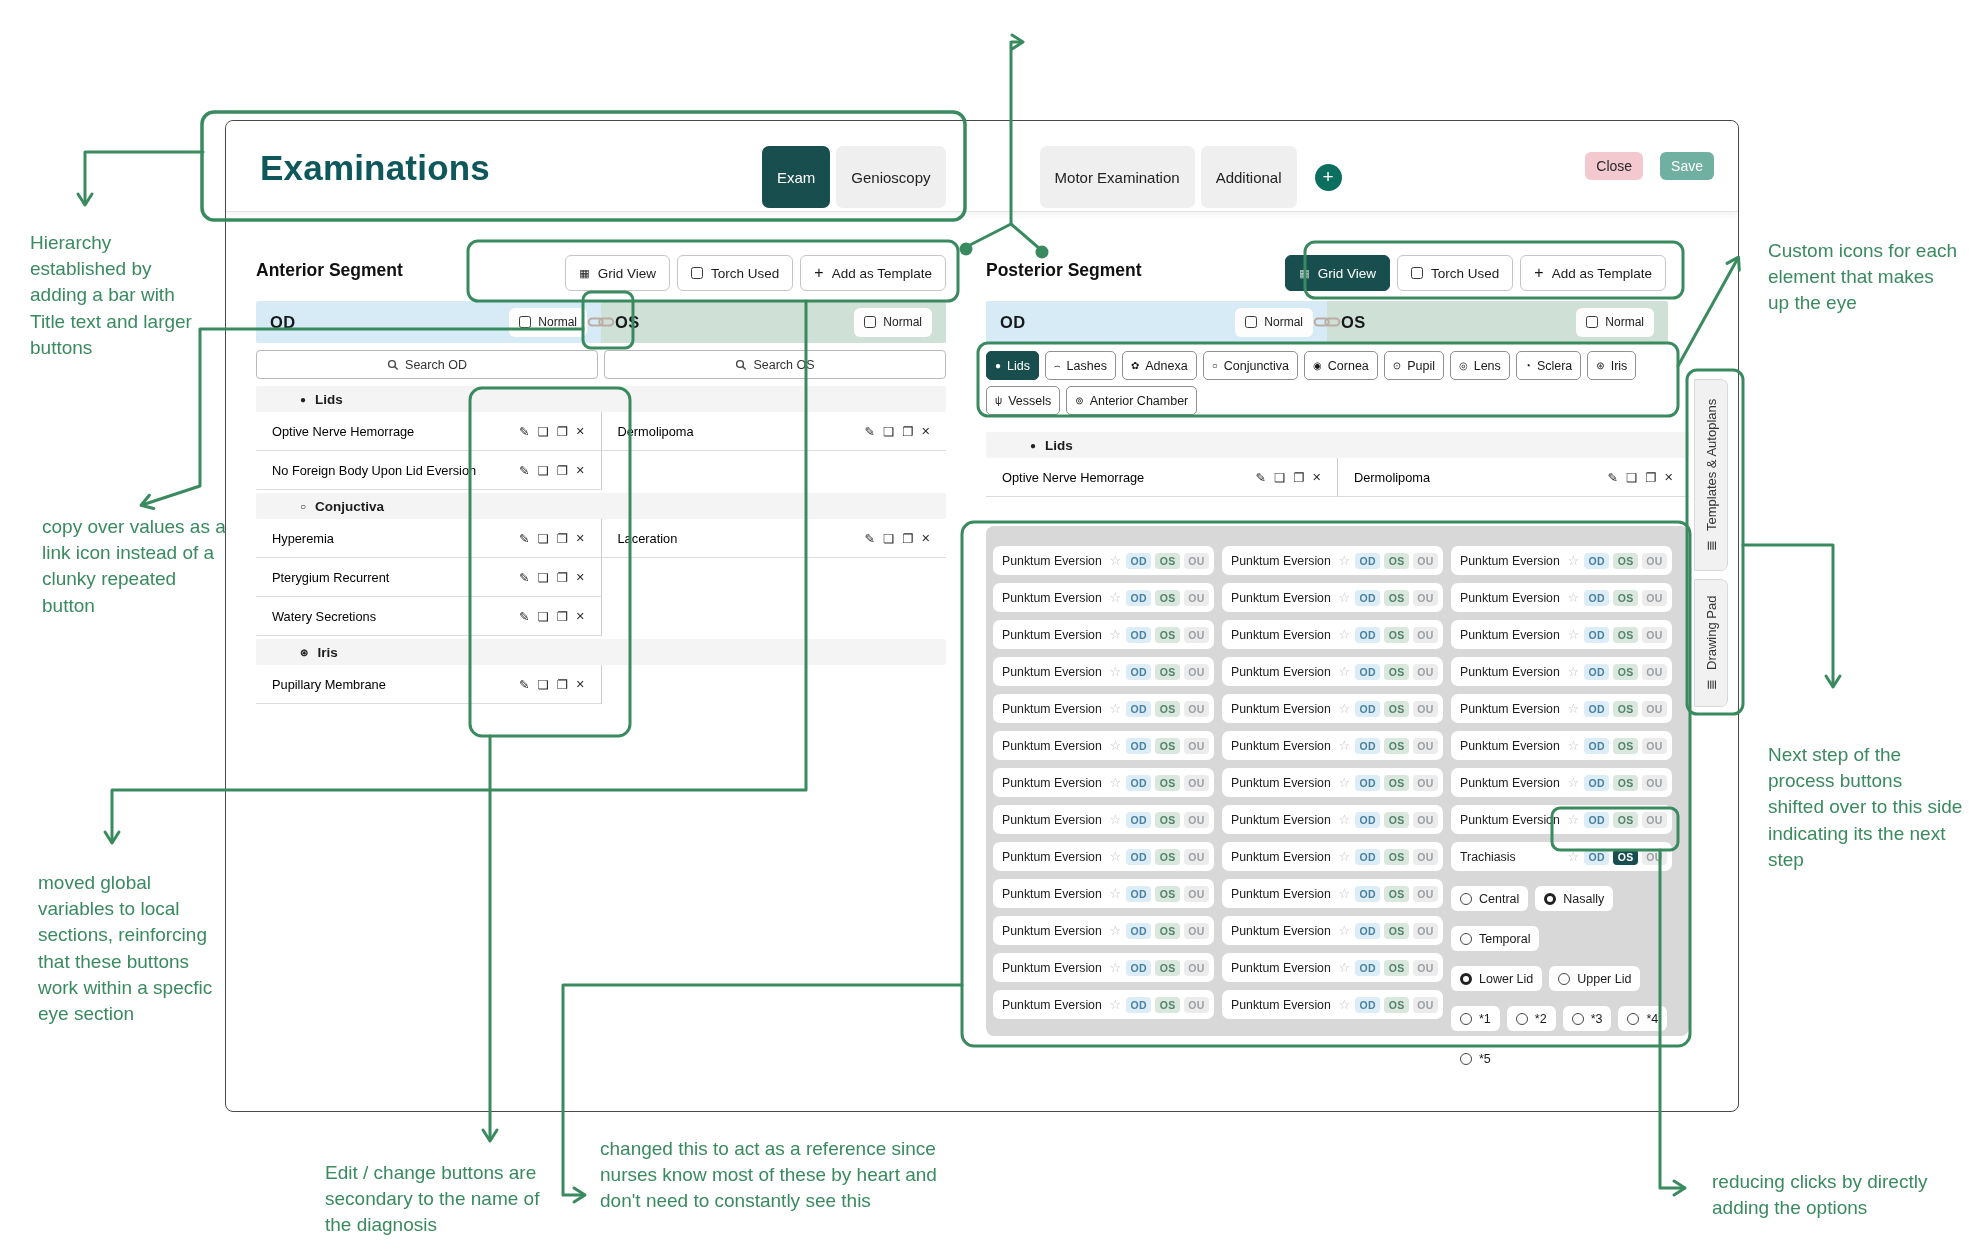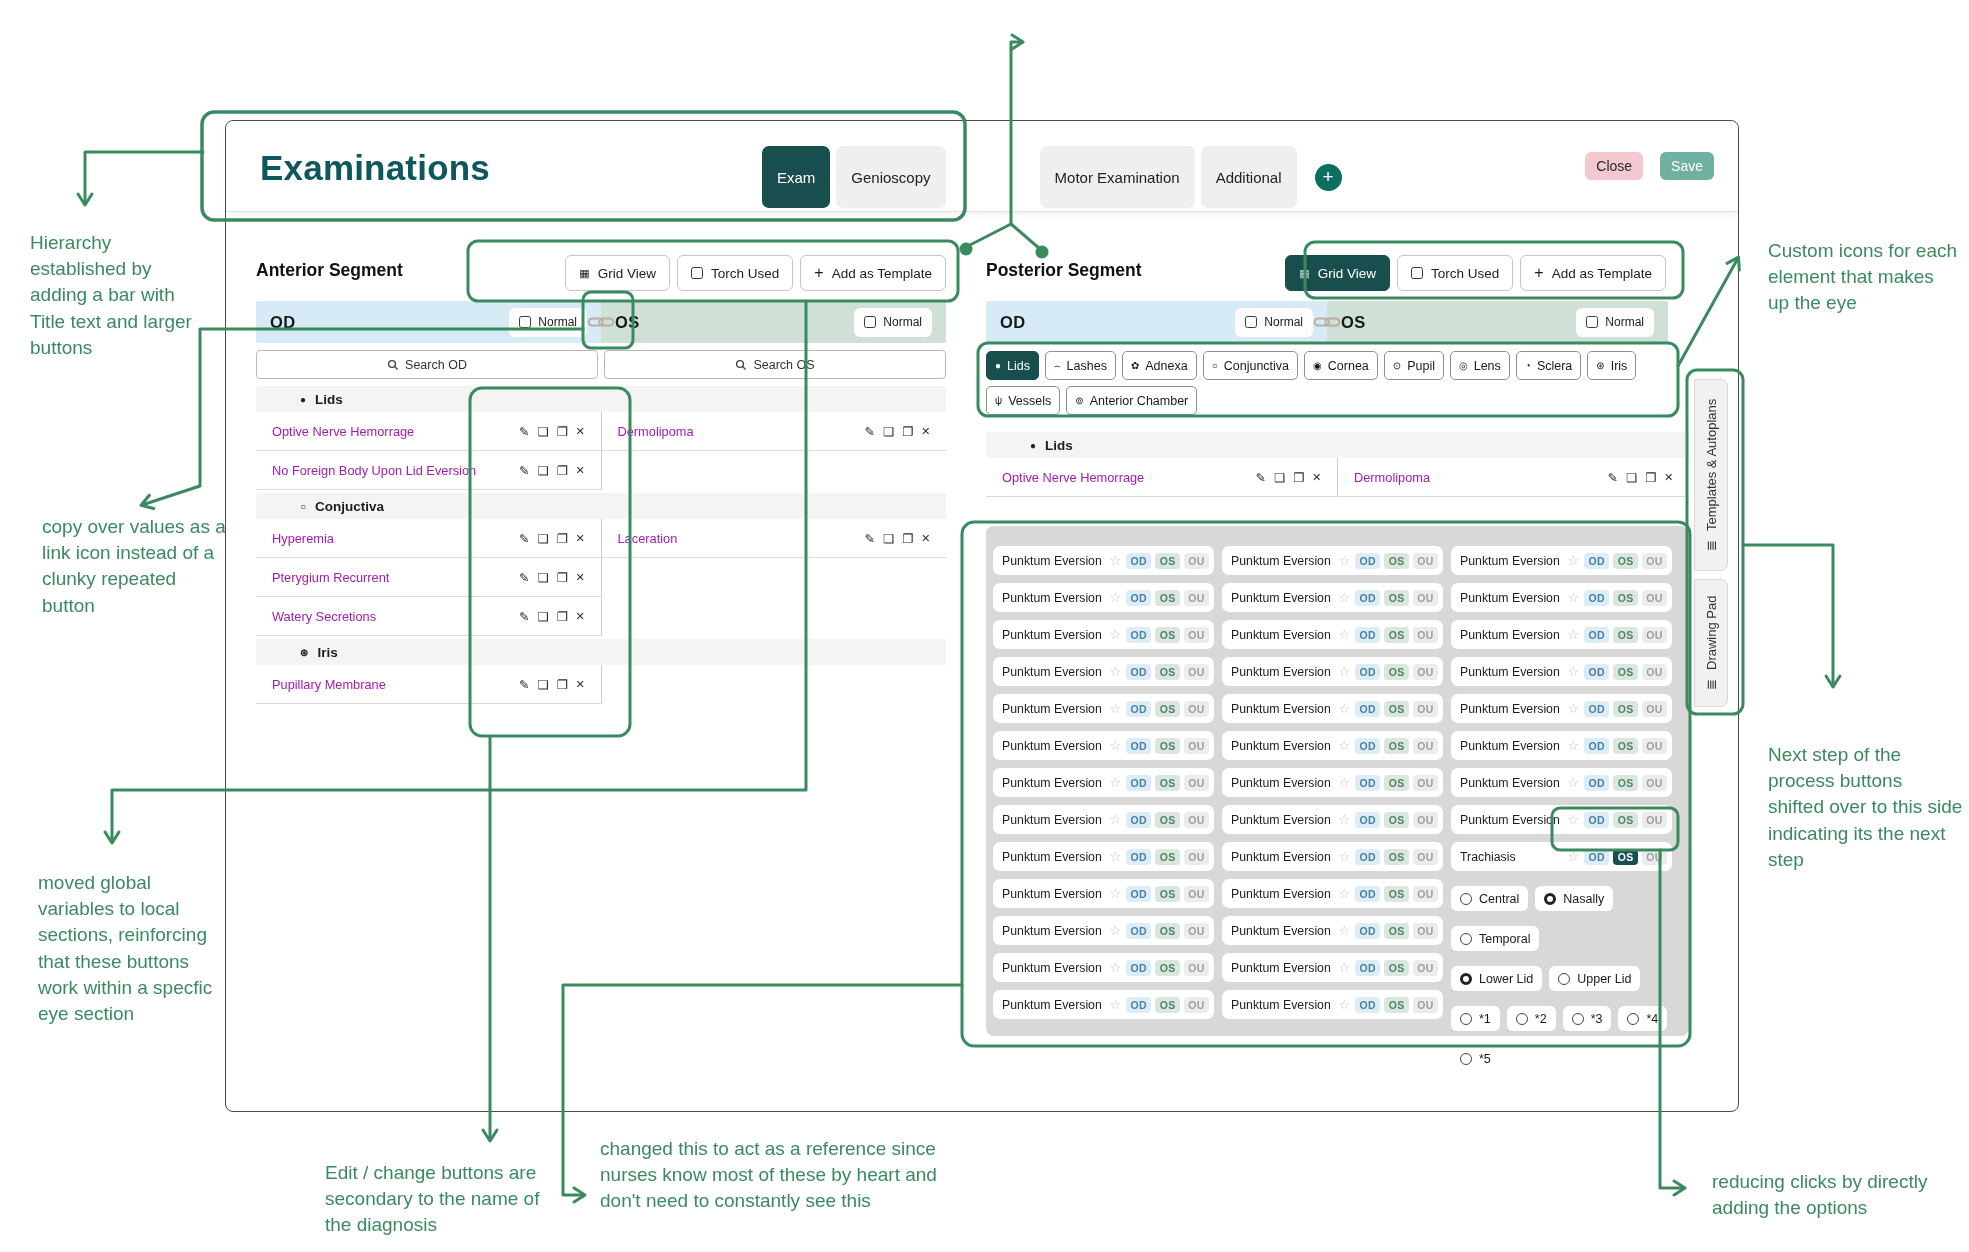--- a/index.html
+++ b/index.html
@@ -56,21 +56,21 @@
         justify-content:center;gap:6px;font-size:12.5px;color:#333;background:#fff;cursor:text;}
 
   .groups{margin-top:7px;}
   .cat{height:26px;background:#f4f4f4;display:flex;align-items:center;gap:9px;padding-left:44px;
        font-size:13.5px;font-weight:600;color:#1c1c1c;margin-top:3px;border-radius:2px;}
   .cicon{font-size:10px;color:#222;}
   .irow{display:flex;}
   .cell{flex:1;min-height:38px;display:flex;align-items:center;justify-content:space-between;padding:0 16px;}
   .odc{border-right:1px solid #ccc;}
   .filled{border-bottom:1px solid #dcdcdc;}
-  .iname{font-size:12.8px;color:#a21caf;}
+  .iname{font-size:12.8px;color:#000000;}
   .iacts{display:flex;gap:8px;align-items:center;}
   .ic{font-size:12.5px;color:#2a2a2a;cursor:pointer;}
   .ix{font-size:14.5px;line-height:1;}
 
   .chips{margin-top:8px;display:flex;flex-wrap:wrap;gap:6px;width:699px;}
   .chip{height:27px;display:flex;align-items:center;gap:6px;padding:0 8px;border:1px solid #8f8f8f;
         border-radius:5px;font-size:12.5px;color:#191919;background:#fff;cursor:pointer;white-space:nowrap;}
   .chip.active{background:#194e4f;color:#fff;border-color:#194e4f;}
   .cglyph{font-size:10px;line-height:1;}
   #postGroups{margin-top:17px;}

